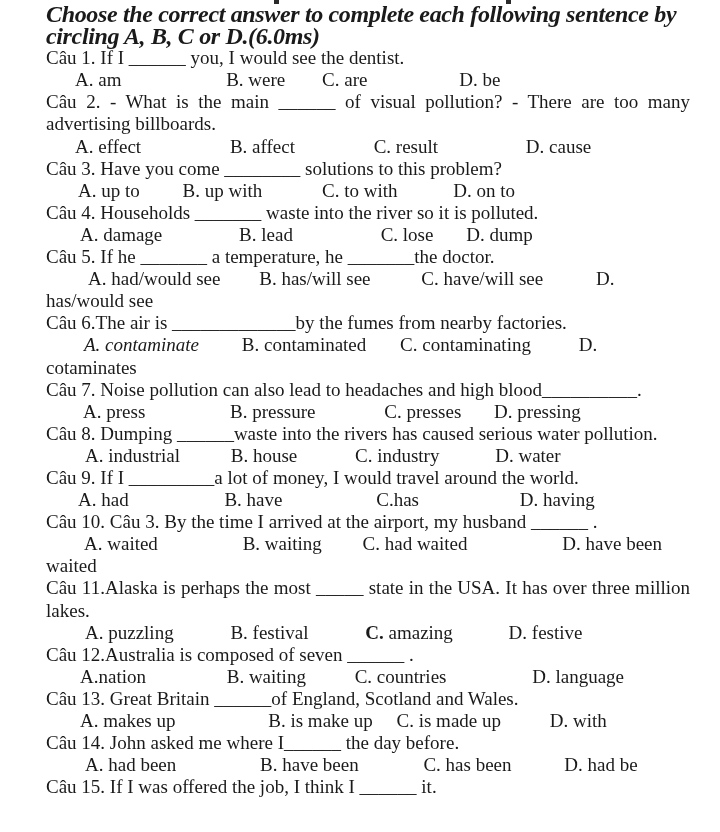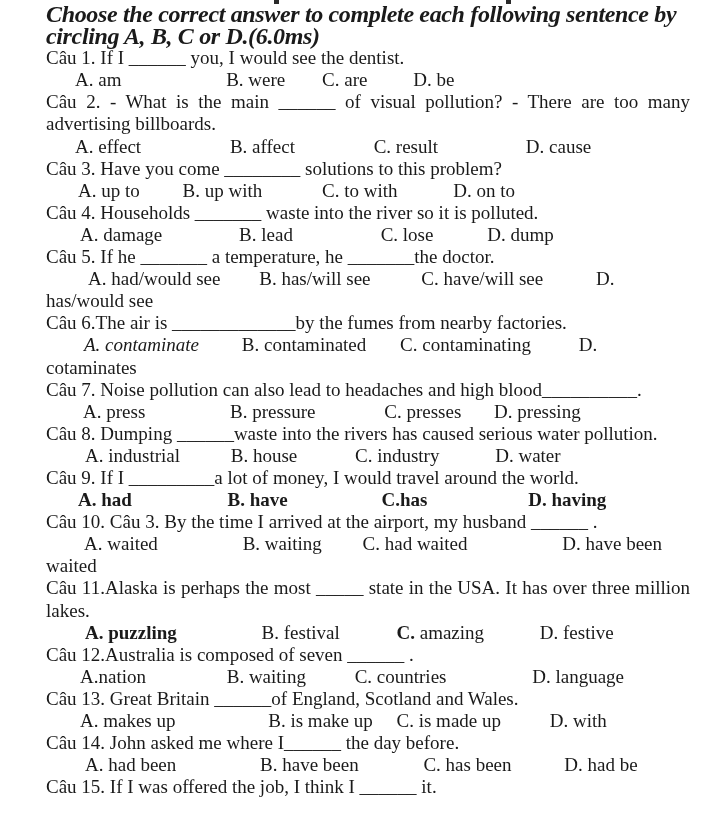--- a/index.html
+++ b/index.html
@@ -17,31 +17,31 @@
   .heading {
     font-weight: bold;
     font-style: italic;
     font-size: 24px;
     letter-spacing: -0.35px;
   }
   .qt { text-align: justify; }
   .opts { text-align: left; white-space: normal; }
   .o { display: inline; }
   
-  .r1  { text-indent: 29px; } .r1 .a { margin-right: 100px; } .r1 .b { margin-right: 32px; }  .r1 .c { margin-right: 41px; }
+  .r1  { text-indent: 29px; } .r1 .a { margin-right: 100px; } .r1 .b { margin-right: 32px; }  .r1 .c { margin-right: 87px; }
   .r2  { text-indent: 29px; } .r2 .a { margin-right: 84px; }  .r2 .b { margin-right: 74px; }  .r2 .c { margin-right: 83px; }
   .r3  { text-indent: 32px; } .r3 .a { margin-right: 38px; }  .r3 .b { margin-right: 55px; }  .r3 .c { margin-right: 51px; }
-  .r4  { text-indent: 34px; } .r4 .a { margin-right: 72px; }  .r4 .b { margin-right: 83px; }  .r4 .c { margin-right: 49px; }
+  .r4  { text-indent: 34px; } .r4 .a { margin-right: 72px; }  .r4 .b { margin-right: 83px; }  .r4 .c { margin-right: 28px; }
   .r5  { text-indent: 42px; } .r5 .a { margin-right: 34px; }  .r5 .b { margin-right: 46px; text-align: right; }  .r5 .c { margin-right: 48px; }
   .r6  { text-indent: 38px; } .r6 .a { margin-right: 38px; font-style: italic; }  .r6 .b { margin-right: 29px; }  .r6 .c { margin-right: 43px; }
   .r7  { text-indent: 37px; } .r7 .a { margin-right: 80px; }  .r7 .b { margin-right: 64px; }  .r7 .c { margin-right: 28px; }
   .r8  { text-indent: 39px; } .r8 .a { margin-right: 46px; }  .r8 .b { margin-right: 53px; }  .r8 .c { margin-right: 51px; }
-  .r9  { text-indent: 32px; font-weight: bold; } .r9 .a { margin-right: 91px; }  .r9 .b { margin-right: 89px; }  .r9 .c { margin-right: 96px; }
+  .r9  { text-indent: 32px; } .r9 .a { margin-right: 91px; }  .r9 .b { margin-right: 89px; }  .r9 .c { margin-right: 96px; }
   .r10 { text-indent: 38px; } .r10 .a { margin-right: 80px; } .r10 .b { margin-right: 36px; } .r10 .c { margin-right: 90px; }
-  .r11 { text-indent: 39px; } .r11 .a { margin-right: 80px; font-weight: bold; } .r11 .b { margin-right: 52px; } .r11 .c { margin-right: 51px; }
+  .r11 { text-indent: 39px; } .r11 .a { margin-right: 52px; } .r11 .b { margin-right: 52px; } .r11 .c { margin-right: 51px; }
   .r12 { text-indent: 34px; } .r12 .a { margin-right: 76px; } .r12 .b { margin-right: 44px; } .r12 .c { margin-right: 81px; }
   .r13 { text-indent: 34px; } .r13 .a { margin-right: 88px; } .r13 .b { margin-right: 19px; } .r13 .c { margin-right: 44px; }
   .r14 { text-indent: 39px; } .r14 .a { margin-right: 79px; } .r14 .b { margin-right: 60px; } .r14 .c { margin-right: 48px; }
   .bold-label { font-weight: bold; }
   .remnant {
     position: absolute; top: 0; height: 4px; width: 5px;
     background: #2a2a2a;
   }
   .remnant.m1 { left: 274px; }
   .remnant.m2 { left: 506px; }

